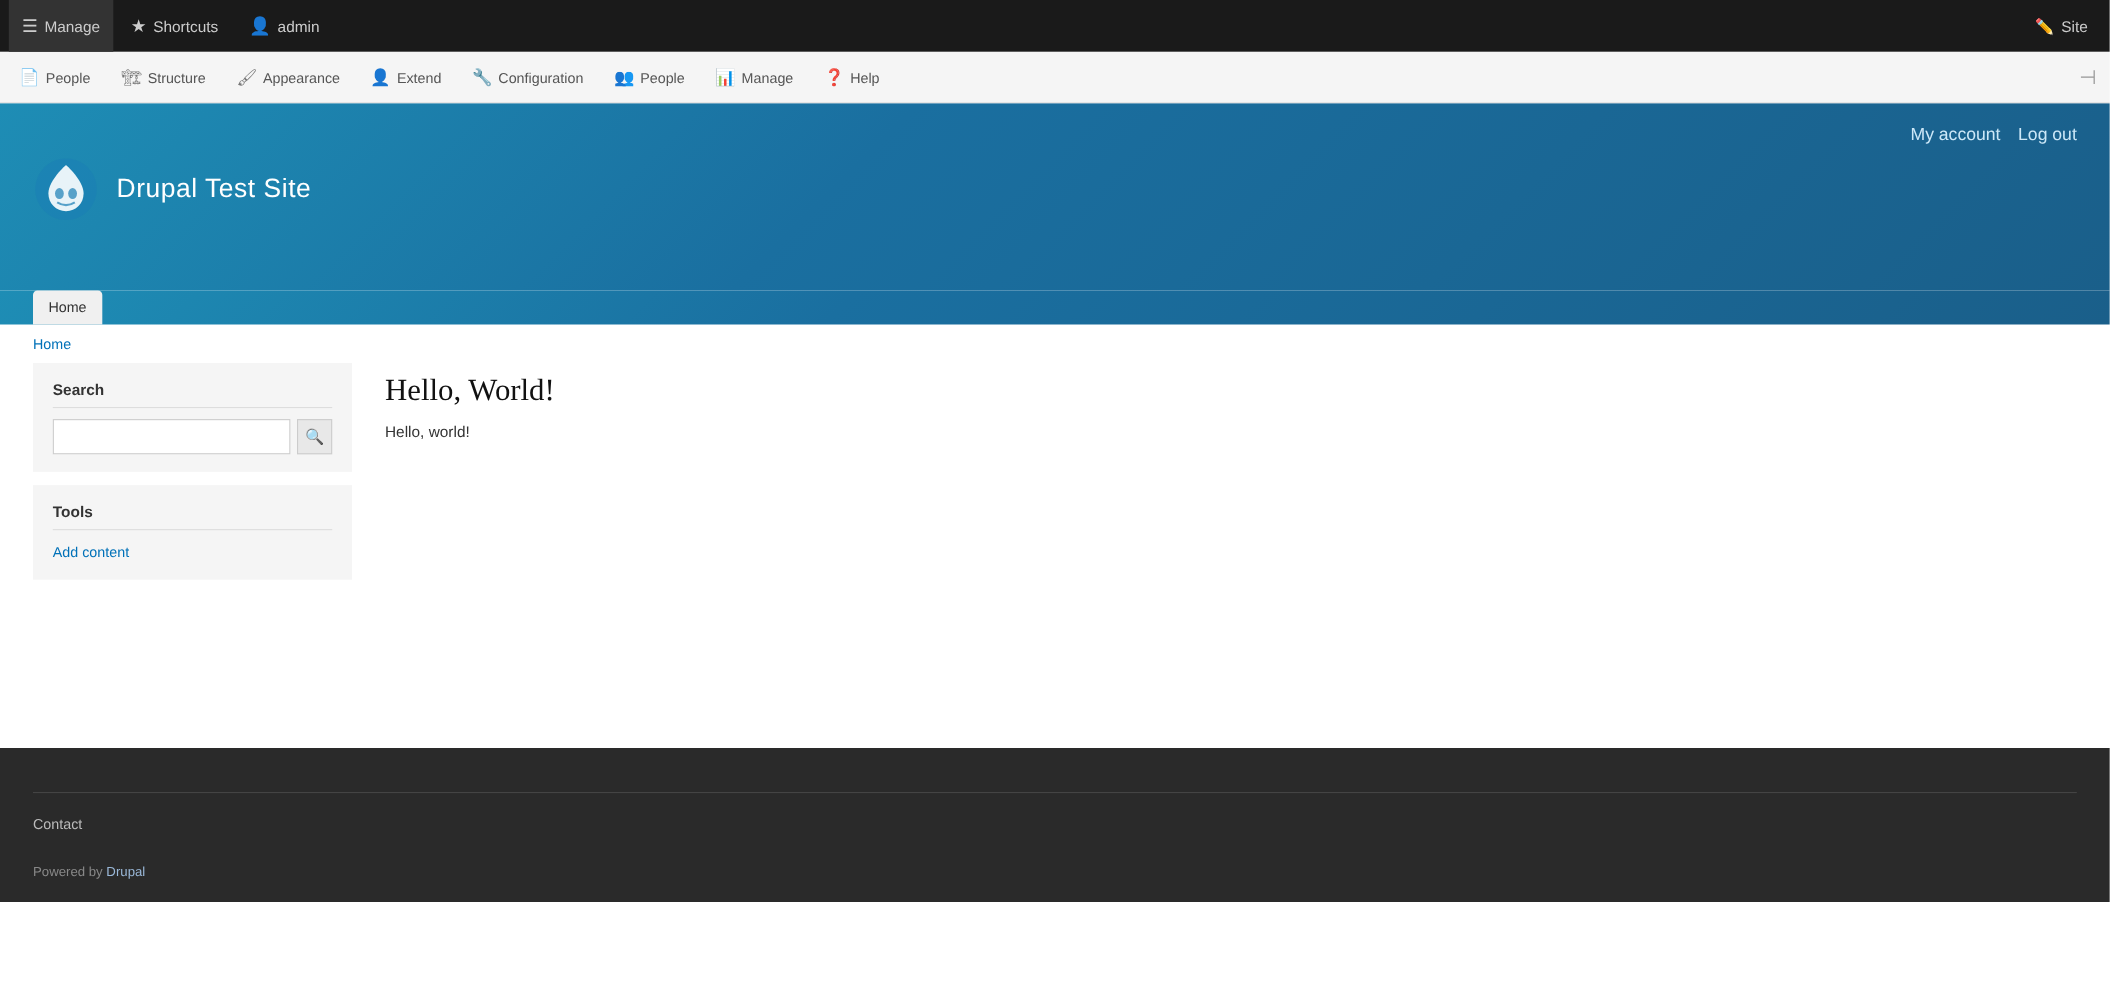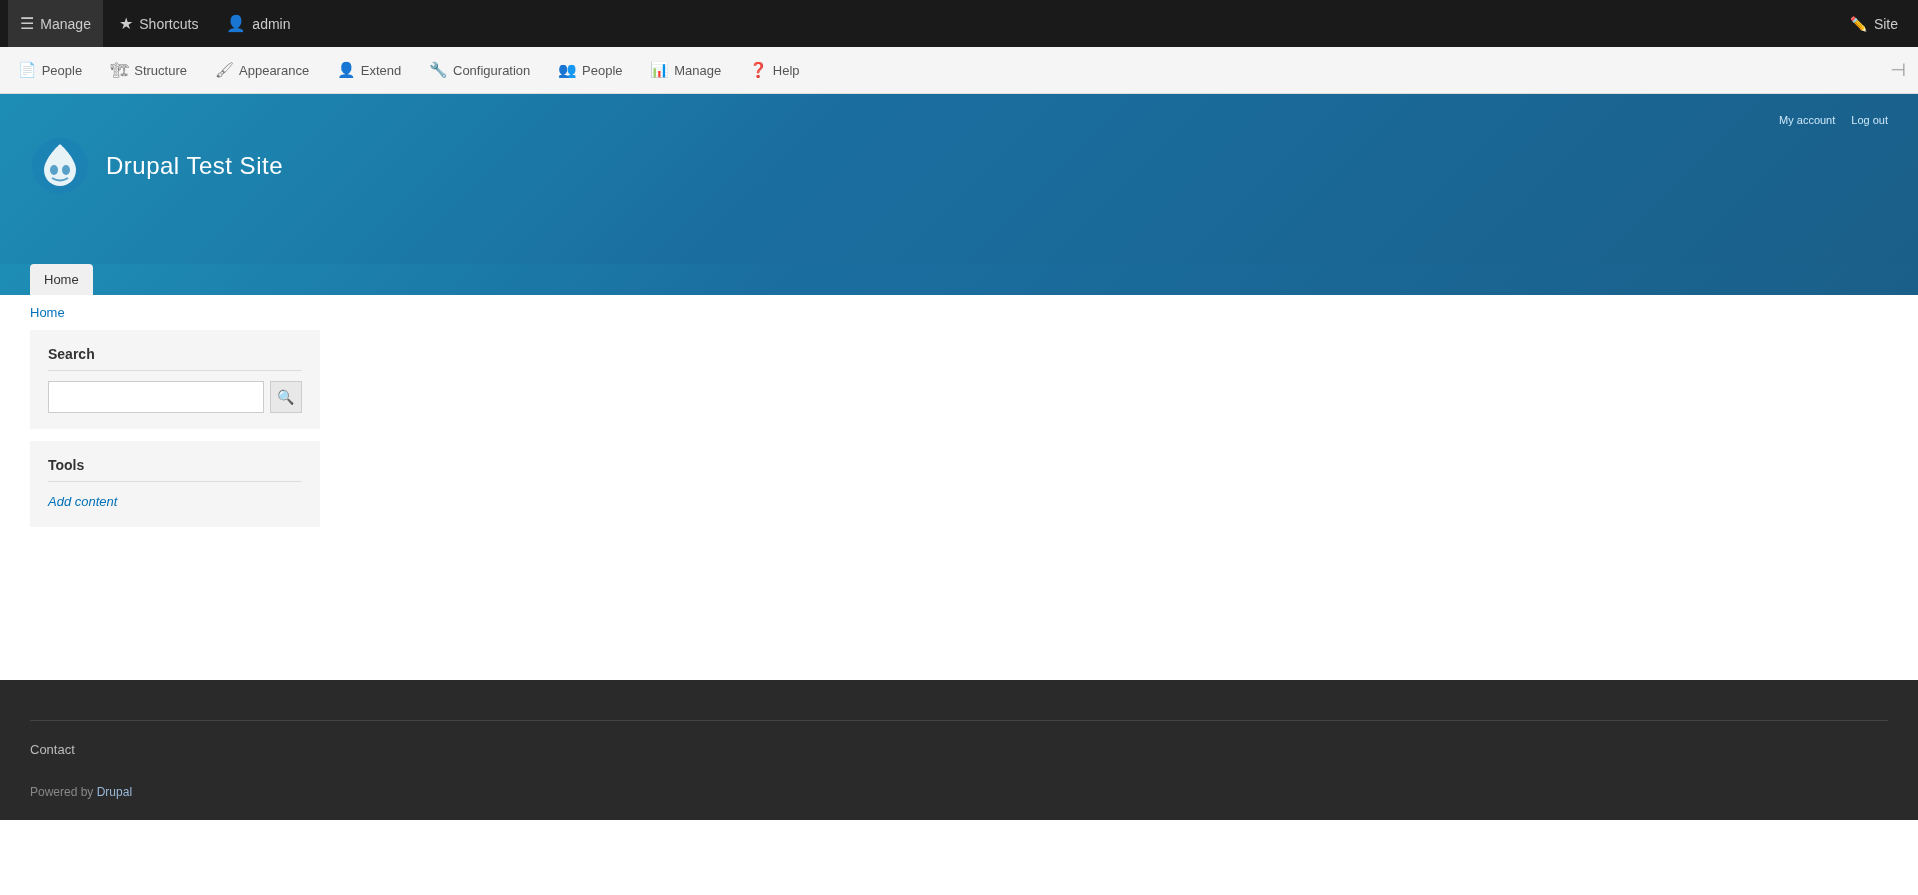--- a/index.html
+++ b/index.html
@@ -89,21 +89,21 @@
       align-items: center;
       justify-content: flex-end;
       margin-bottom: 10px;
     }
     .user-links {
       display: flex;
       gap: 16px;
     }
     .user-link {
       color: #cde8f8;
-      font-size: 11px;
+      font-size: 16px;
       cursor: pointer;
       text-decoration: none;
     }
     .site-branding {
       display: flex;
       align-items: center;
       gap: 16px;
       margin-bottom: 18px;
     }
     .site-name {
@@ -198,21 +198,20 @@
     }
     .tools-links {
       margin-top: 6px;
     }
     .tools-link {
       color: #0071b8;
       font-size: 13px;
       text-decoration: none;
       display: block;
       padding: 2px 0;
-      font-style: italic;
     }
 
     
     .page-content {
       flex: 1;
       padding-top: 10px;
     }
     .content-title {
       font-size: 28px;
       font-weight: normal;
@@ -368,20 +367,24 @@
     </div>
 
     <div class="sidebar-block">
       <div class="sidebar-block-title">Tools</div>
       <div class="tools-links">
         <a class="tools-link" href="#">Add content</a>
       </div>
     </div>
   </div>
 
+  <div class="page-content">
+    <h1 class="content-title">Hello, World!</h1>
+    <div class="content-body">Hello, world!</div>
+  </div>
 </div>
 
 <div class="site-footer">
   <hr class="footer-divider">
   <div class="footer-nav">
     <a href="#">Contact</a>
   </div>
   <div class="footer-powered">
     <span>Powered by </span><a href="#">Drupal</a>
   </div>

